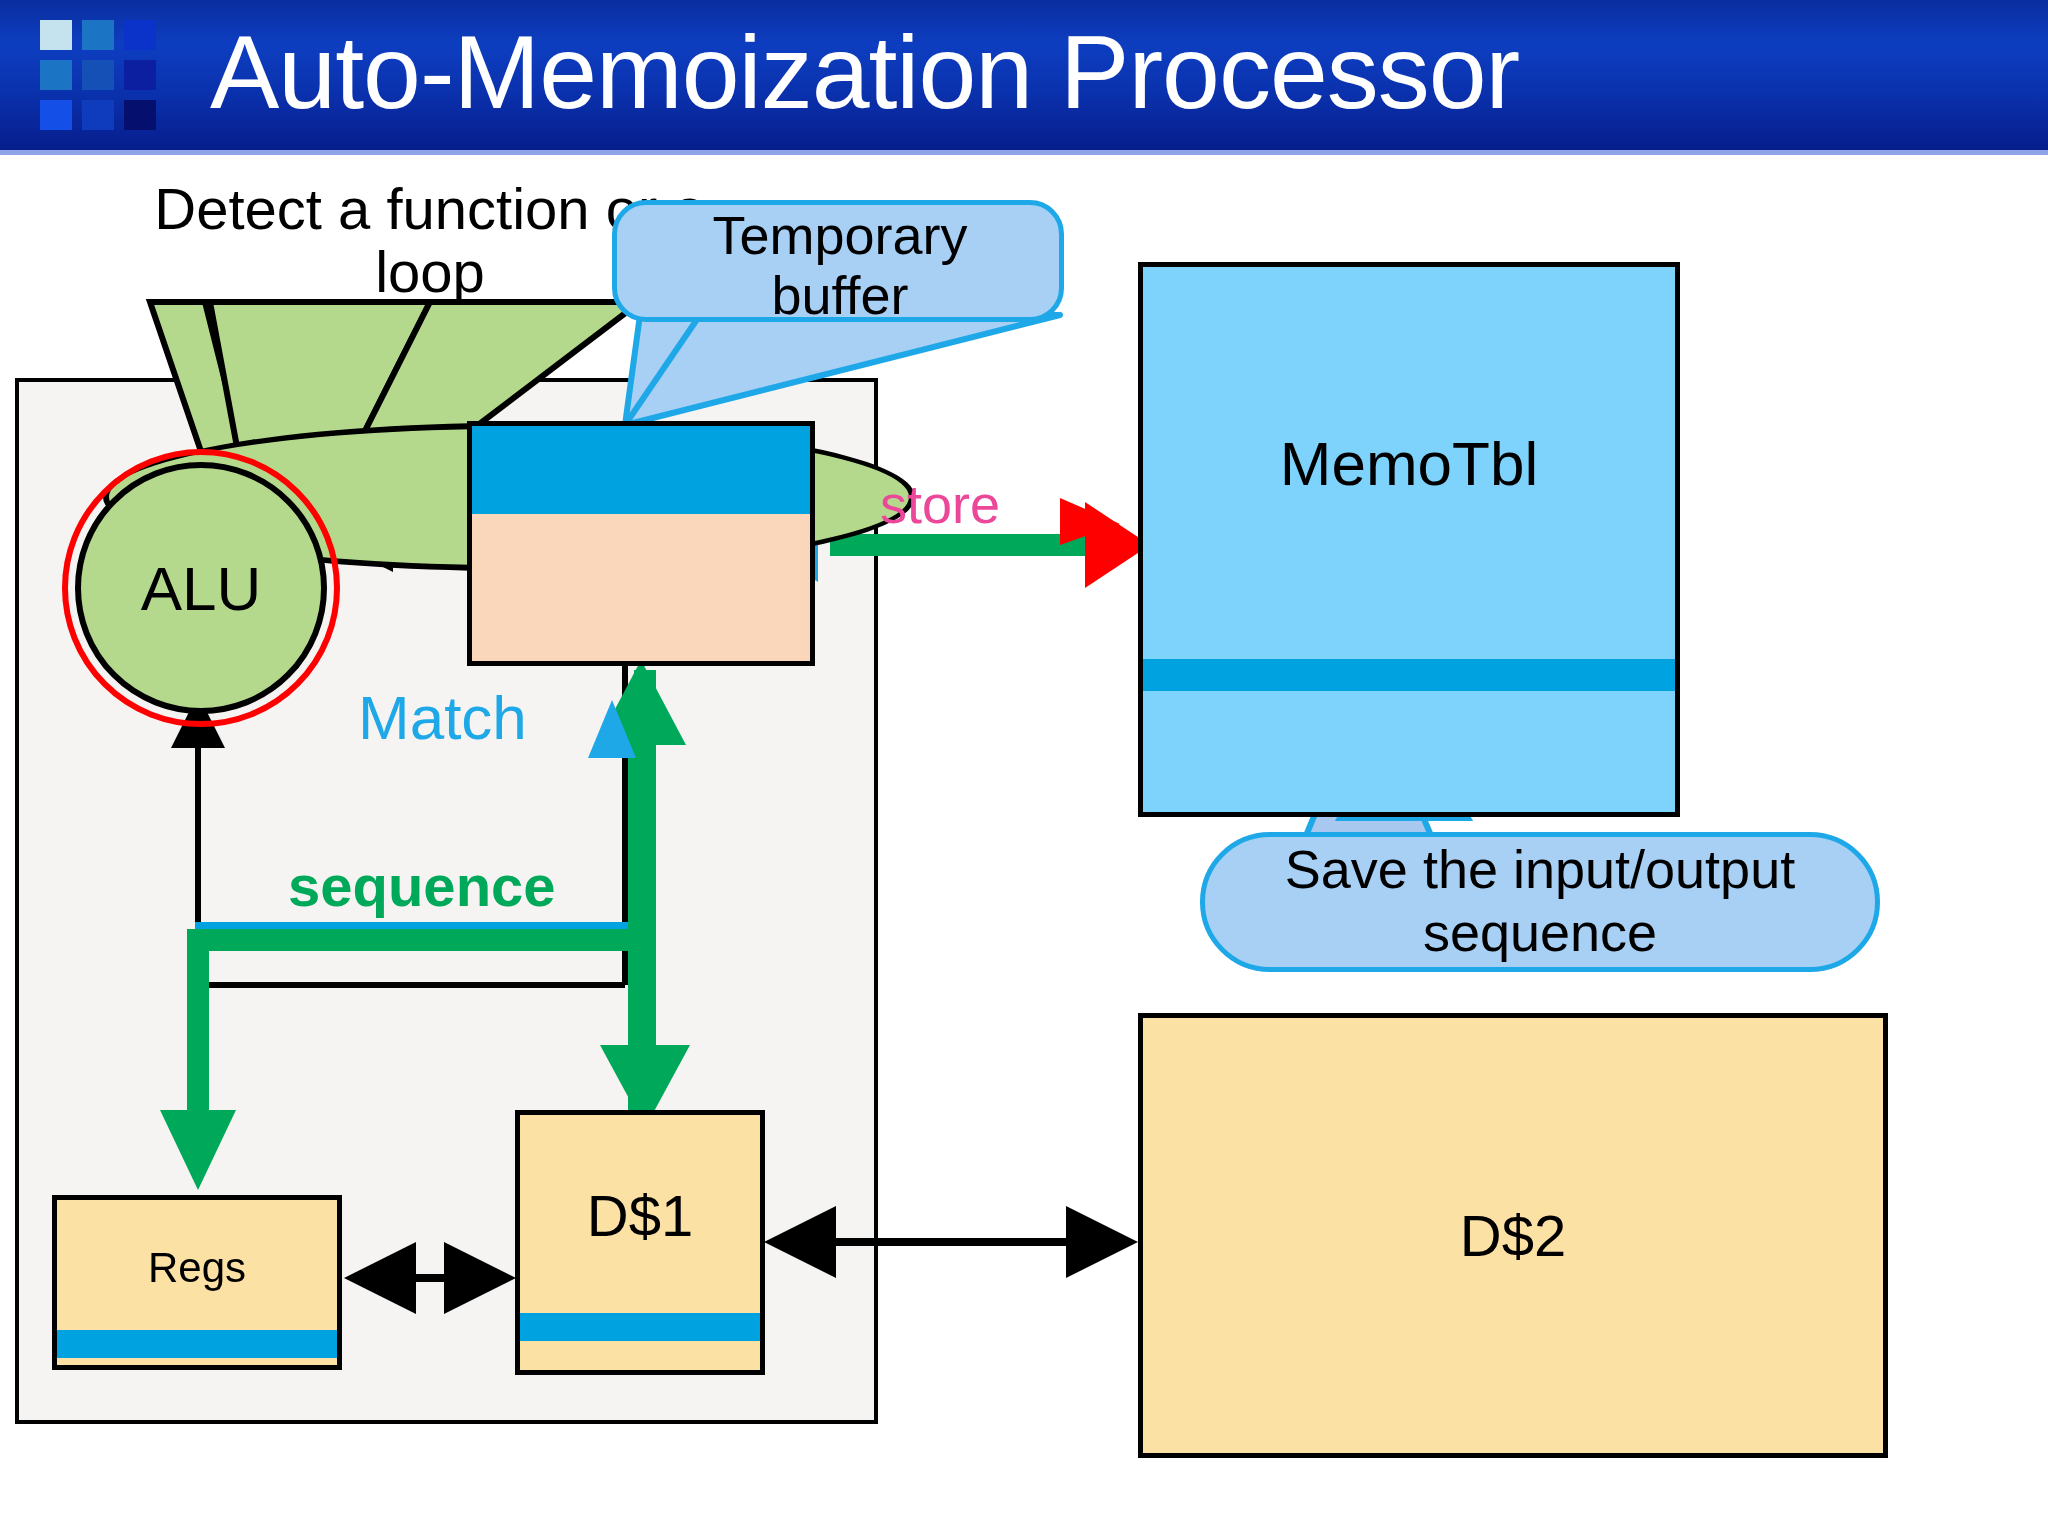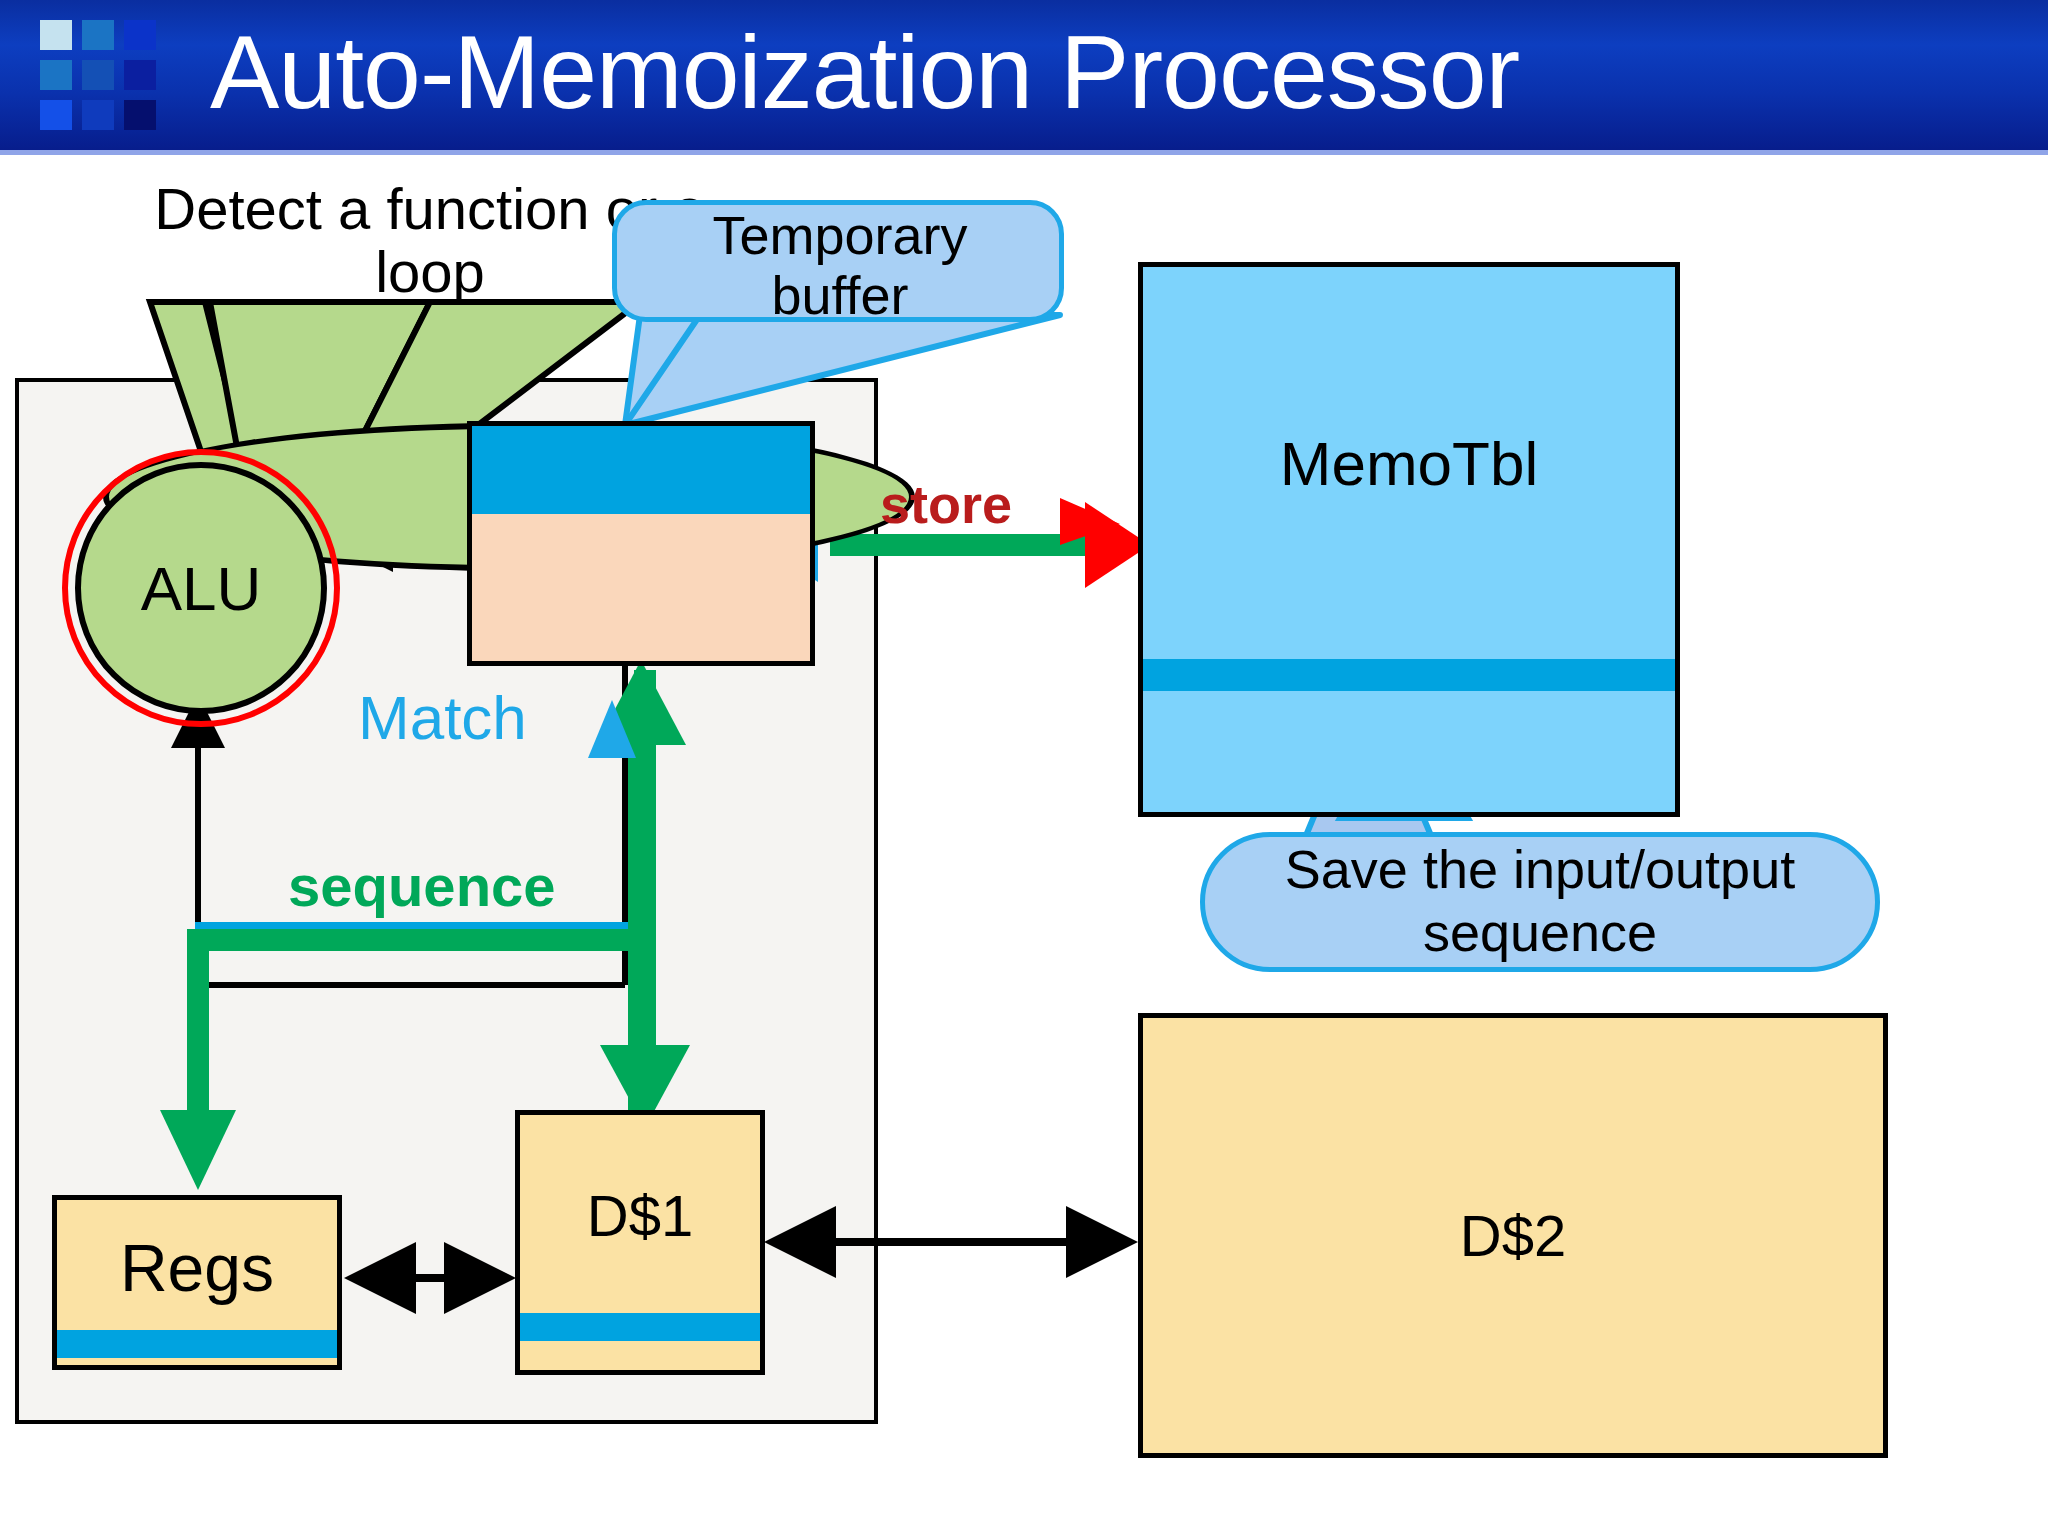--- a/index.html
+++ b/index.html
@@ -256,21 +256,21 @@
     height: 175px;
     box-sizing: border-box;
     border: 5px solid #000000;
     background: #fbe2a4;
   }
   #regs-label {
     position: absolute;
     left: 0; top: 0;
     width: 100%; height: 135px;
     display: flex; align-items: center; justify-content: center;
-    font-size: 66px;
+    font-size: 42px;
   }
   #regs-bar { position: absolute; left: 0; top: 130px; width: 100%; height: 28px; background: #00a3e0; }
 
   #dcache1 {
     position: absolute;
     left: 515px;
     top: 1110px;
     width: 250px;
     height: 265px;
     box-sizing: border-box;
@@ -300,22 +300,22 @@
     justify-content: center;
     font-size: 58px;
   }
 
   
   #store-label {
     position: absolute;
     left: 880px;
     top: 473px;
     font-size: 54px;
-    font-weight: bold;
-    color: #b91c1c;
+    font-weight: normal;
+    color: #ec4899;
     white-space: nowrap;
   }
   #match-label {
     position: absolute;
     left: 358px;
     top: 682px;
     font-size: 62px;
     color: #1fa8e8;
     white-space: nowrap;
   }

